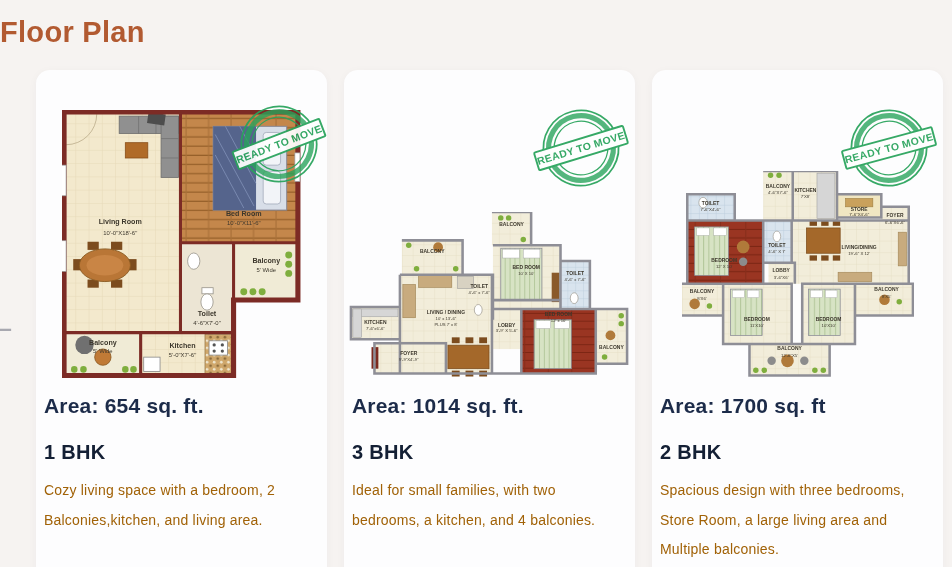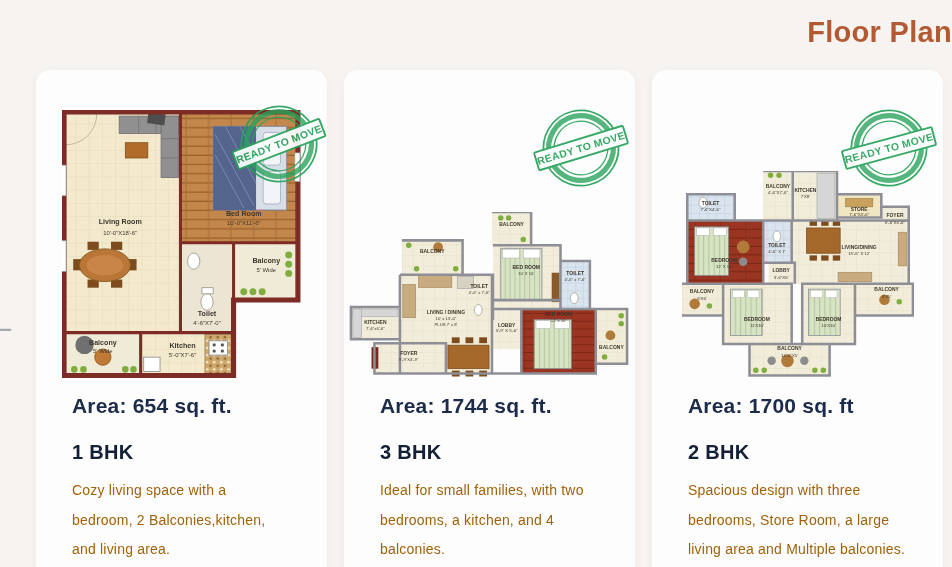--- a/index.html
+++ b/index.html
@@ -3,37 +3,37 @@
 <meta charset="utf-8">
 <style>
   * { box-sizing: border-box; }
   html,body { margin:0; padding:0; }
   body {
     width:952px; height:567px; overflow:hidden; position:relative;
     background:#f6f3f1;
     font-family:"Liberation Sans", sans-serif;
   }
   .page-title {
-    margin:16px 0 0; text-align:right;
+    margin:16px 0 0; text-align:left;
     font-size:29px; font-weight:700; color:#b25a31; letter-spacing:.3px;
   }
   .prev-arrow {
     position:absolute; left:-9px; top:314px; font-size:26px; color:#a8a8b0;
     font-family:"DejaVu Sans", sans-serif; cursor:pointer; user-select:none;
   }
   .cards { position:absolute; top:70px; left:36px; display:flex; gap:17px; }
   .card {
     width:291px; height:520px; background:#fdfdfe; border-radius:14px;
     padding:16px 0 0; box-shadow:0 2px 10px rgba(60,60,80,.04);
     flex:none;
   }
   .plan-wrap { position:relative; height:298px; }
   .plan-svg { position:absolute; left:50%; transform:translateX(-50%); bottom:6px; display:block; }
   .stamp { position:absolute; width:80px; height:80px; overflow:visible; }
-  .card-body { padding:0 36px; }
+  .card-body { padding:0 8px; }
   .area-heading { margin-top:10px; font-size:21px; font-weight:700; color:#1c2b49; letter-spacing:.2px; }
   .bhk-heading  { margin-top:23px; font-size:20px; font-weight:700; color:#142035; letter-spacing:.3px; }
   .description  { margin-top:12px; font-size:14px; line-height:2.12; color:#a16207; letter-spacing:.2px; max-width:252px; }
   
   .plan-svg text { text-anchor:middle; fill:#3c372c; font-family:"Liberation Sans", sans-serif; }
   .nm  { font-size:7px;  font-weight:bold; }
   .dm  { font-size:5.8px; }
   .nm2 { font-size:5.1px; font-weight:bold; fill:#474436; }
   .dm2 { font-size:4.3px; fill:#56523f; }
   .nm3 { font-size:4.7px; font-weight:bold; fill:#474436; }
@@ -262,21 +262,21 @@
           <circle cx="50" cy="50" r="40.5" fill="none" stroke="#28a35b" stroke-width="6.5" opacity="0.85"></circle>
           <circle cx="50" cy="50" r="33.5" fill="none" stroke="#28a35b" stroke-width="1.6"></circle>
           <g transform="rotate(-3 50 50)">
             <rect x="-8" y="38.5" width="116" height="23" rx="1.5" fill="#ffffff" stroke="#28a35b" stroke-width="2.4"></rect>
             <text x="50" y="54.8" text-anchor="middle" font-size="13" font-weight="bold" fill="#28a35b" letter-spacing="0.4">READY TO MOVE</text>
           </g>
         </g>
       </svg>
     </div>
     <div class="card-body">
-      <div class="area-heading">Area: 1744 sq. ft.</div>
+      <div class="area-heading">Area: 1014 sq. ft.</div>
       <div class="bhk-heading">3 BHK</div>
       <div class="description">Ideal for small families, with two bedrooms, a kitchen, and 4 balconies.</div>
     </div>
   </div>
 
   <div class="card">
     <div class="plan-wrap">
       <svg class="plan-svg" width="232" viewBox="0 0 220 196">
 
         <rect x="5" y="22" width="45" height="25" fill="url(#btile)"></rect>

